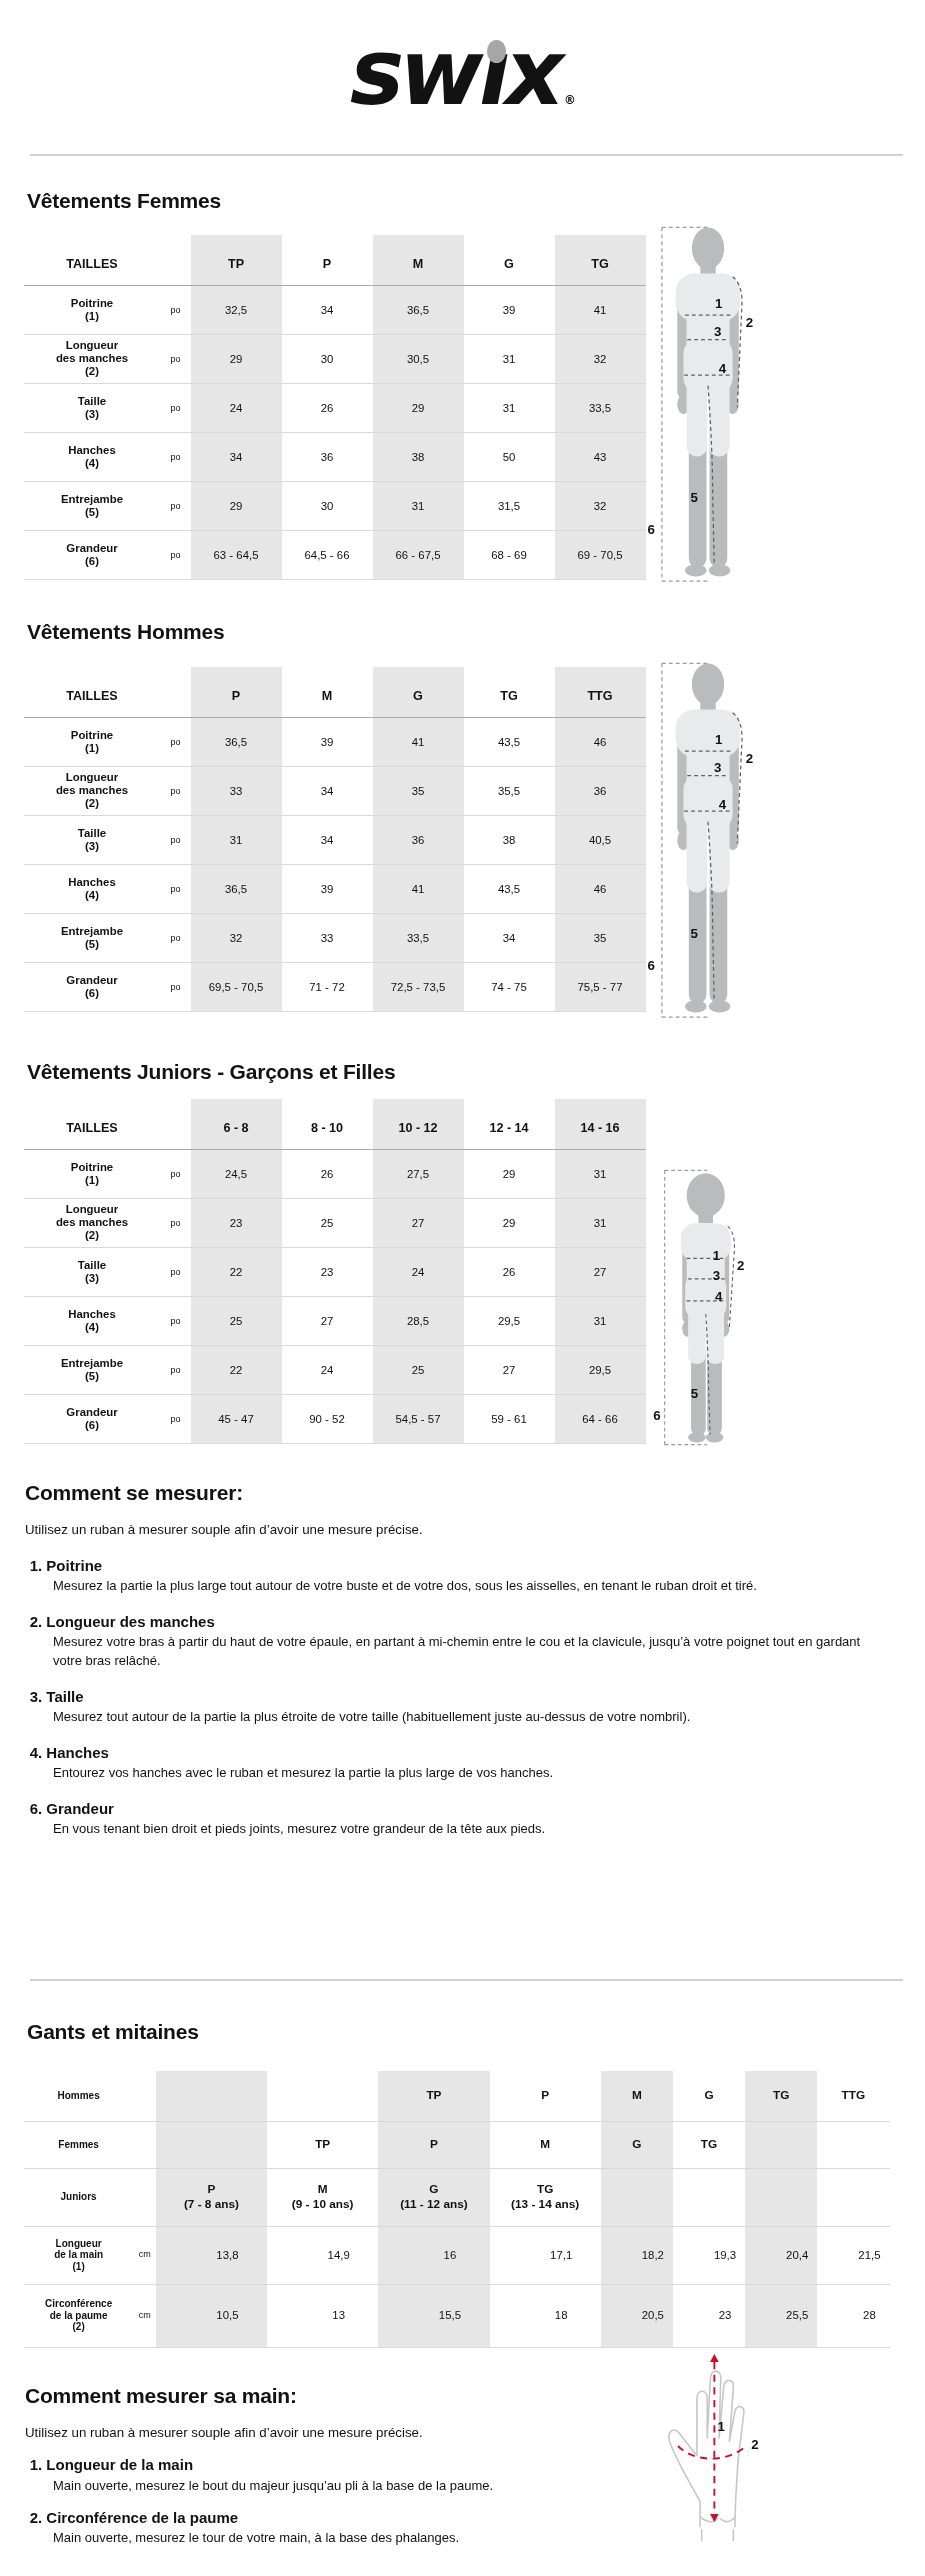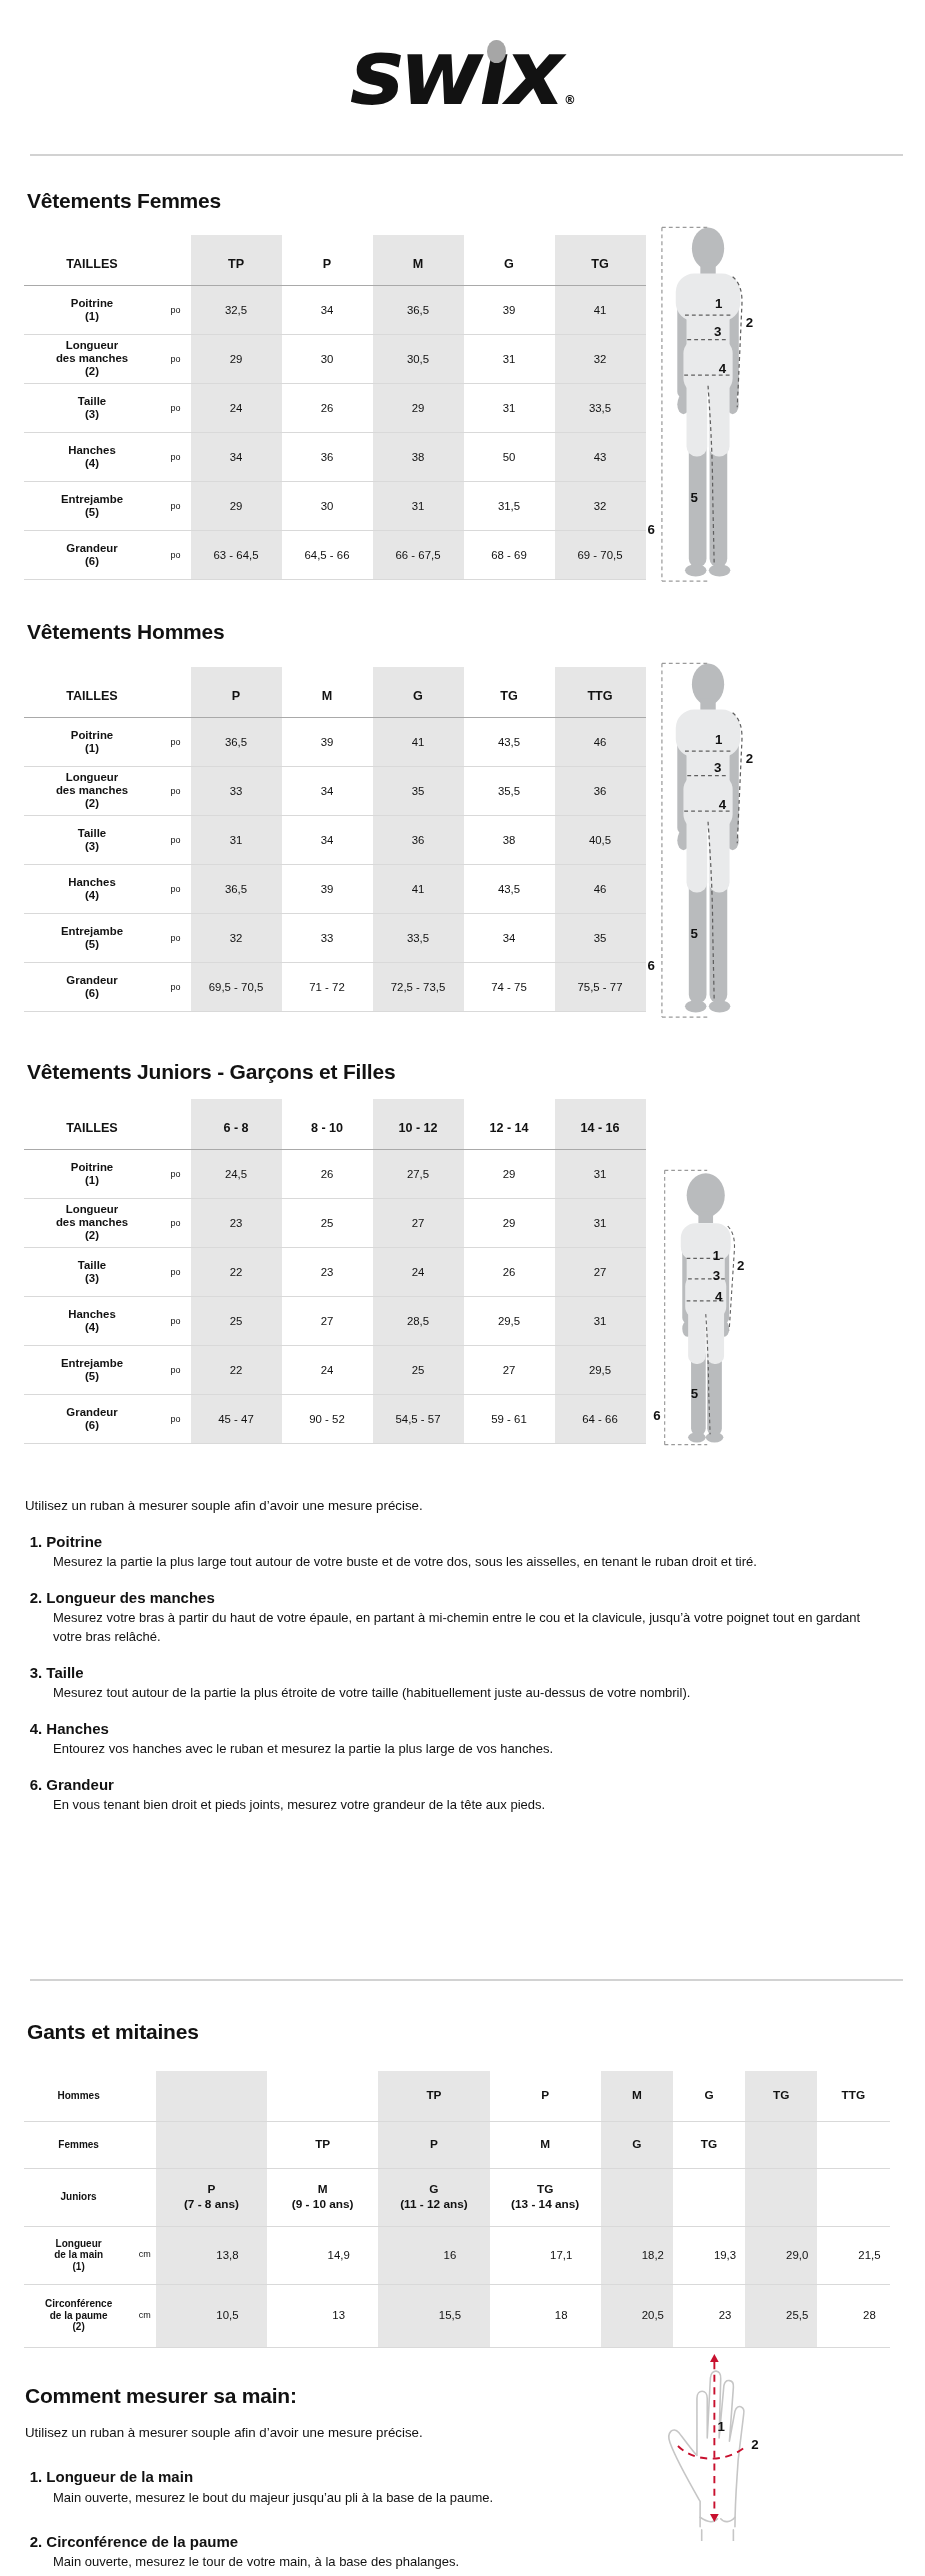--- a/index.html
+++ b/index.html
@@ -83,21 +83,21 @@
   .hand-fig .l1{left:47%;top:39%;}
   .hand-fig .l2{left:72%;top:48%;}
 
   
   .txt-section{position:absolute;left:25px;width:877px;}
   .sec-mesurer{top:1481px;}
   .sec-main{top:2384px;width:628px;}
   .txt-section h2{margin:0;font-size:21px;font-weight:bold;letter-spacing:-0.2px;}
   .intro{margin:15.7px 0 0 0;font-size:13.3px;line-height:1.4;}
   .m-item{margin-top:17.3px;}
-  .sec-main .m-item{margin-top:26px;}
+  .sec-main .m-item{margin-top:14px;}
   .m-item h3{margin:0 0 2.4px 4.7px;font-size:15px;font-weight:bold;}
   .m-item p{margin:0 0 0 28px;font-size:13px;line-height:1.48;max-width:832px;}
 </style>
 </head>
 <body>
 
 <svg width="0" height="0" style="position:absolute" aria-hidden="true">
   <defs>
     <symbol id="fig-adult-sym" viewBox="0 0 160 470">
       <g stroke="#9a9a9a" stroke-width="1.6" stroke-dasharray="5 4" fill="none">
@@ -488,20 +488,21 @@
       </svg>
     <span class="mlabel l1">1</span>
     <span class="mlabel l2">2</span>
     <span class="mlabel l3">3</span>
     <span class="mlabel l4">4</span>
     <span class="mlabel l5">5</span>
     <span class="mlabel l6">6</span>
   </div>
 
   <div class="txt-section sec-mesurer">
+    <h2>Comment se mesurer:</h2>
     <p class="intro">Utilisez un ruban à mesurer souple afin d’avoir une mesure précise.</p>
     <div>
 
     <div class="m-item">
         <h3>1. Poitrine</h3>
         <p>Mesurez la partie la plus large tout autour de votre buste et de votre dos, sous les aisselles, en tenant le ruban droit et tiré.</p>
       </div>
         <div class="m-item">
         <h3>2. Longueur des manches</h3>
         <p>Mesurez votre bras à partir du haut de votre épaule, en partant à mi-chemin entre le cou et la clavicule, jusqu’à votre poignet tout en gardant votre bras relâché.</p>
@@ -587,21 +588,21 @@
       <td>Longueur
 de la main
 (1)</td>
           <td>cm</td>
           <td>13,8</td>
           <td>14,9</td>
           <td>16</td>
           <td>17,1</td>
           <td>18,2</td>
           <td>19,3</td>
-          <td>29,0</td>
+          <td>20,4</td>
           <td>21,5</td>
         </tr>
         <tr>
 
       <td>Circonférence
 de la paume
 (2)</td>
           <td>cm</td>
           <td>10,5</td>
           <td>13</td>

